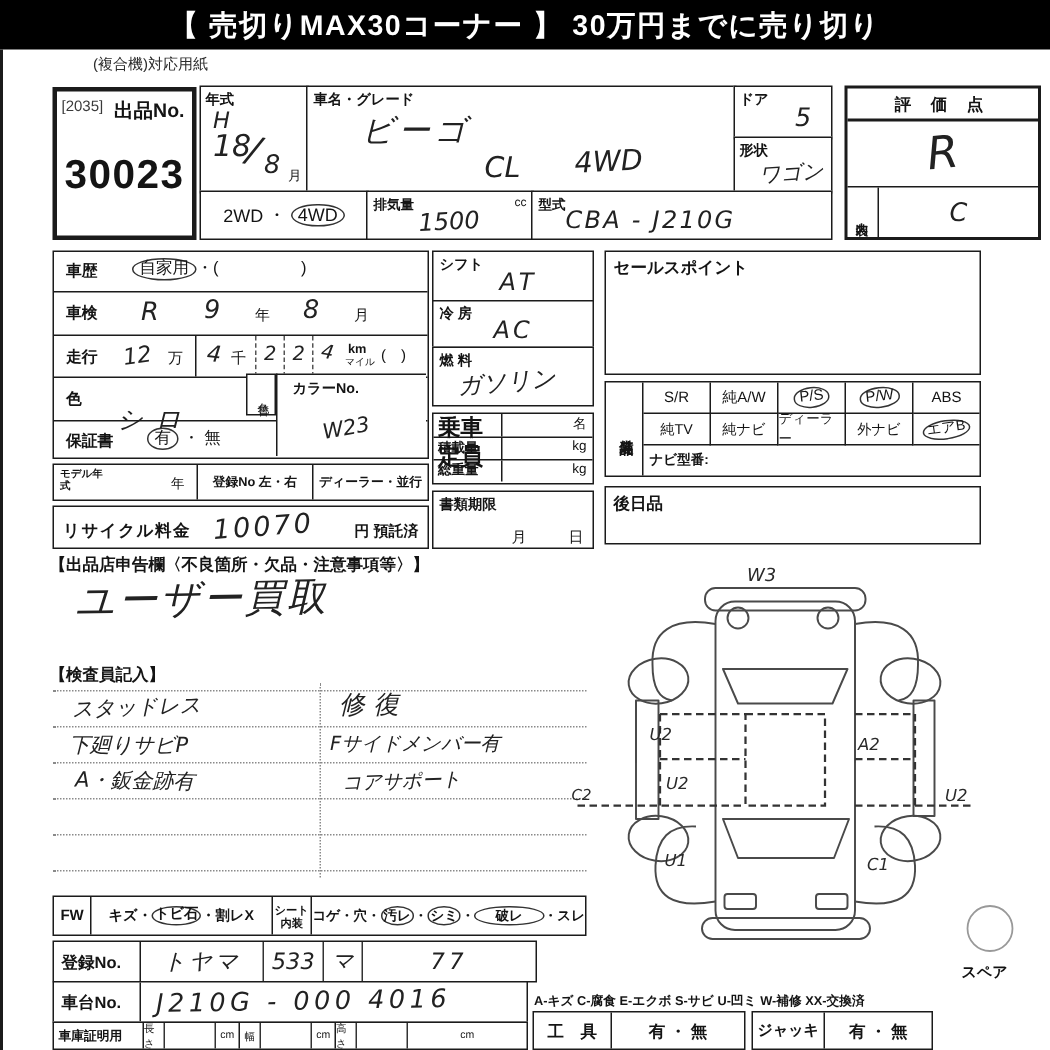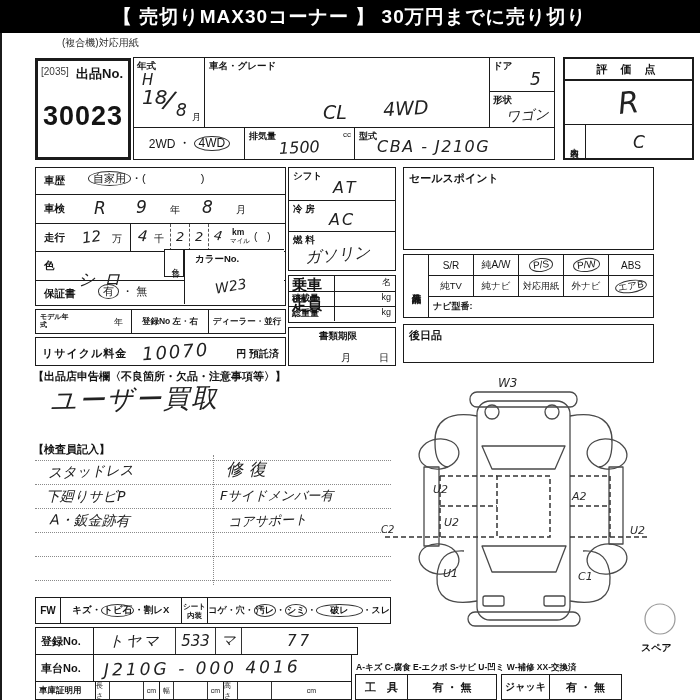--- a/index.html
+++ b/index.html
@@ -41,20 +41,21 @@
     <span class="abs lbl" style="left:3px;top:2px;">年式</span>
     <span class="abs hw" style="left:8px;top:13px;font-size:15px;">H</span>
     <span class="abs hw" style="left:8px;top:27px;font-size:20px;">18</span>
     <span class="abs hw" style="left:31px;top:28px;font-size:24px;transform:rotate(12deg);">/</span>
     <span class="abs hw" style="left:42px;top:42px;font-size:17px;">8</span>
     <span class="abs" style="left:58px;top:53px;font-size:9px;">月</span>
   </div>
 
   <div class="box" style="left:204px;top:57px;width:287px;height:72px;">
     <span class="abs lbl" style="left:4px;top:2px;">車名・グレード</span>
+    <span class="abs hw" style="left:36px;top:15px;font-size:21px;letter-spacing:3px;">ビーゴ</span>
     <span class="abs hw" style="left:118px;top:43px;font-size:19px;">CL</span>
     <span class="abs hw" style="left:178px;top:39px;font-size:19px;transform:rotate(-3deg);">4WD</span>
   </div>
 
   <div class="box" style="left:489px;top:57px;width:66px;height:36px;">
     <span class="abs lbl" style="left:3px;top:2px;">ドア</span>
     <span class="abs hw" style="left:40px;top:11px;font-size:17px;">5</span>
   </div>
   <div class="box" style="left:489px;top:91px;width:66px;height:38px;">
     <span class="abs lbl" style="left:3px;top:2px;">形状</span>
@@ -181,21 +182,21 @@
     <div class="row" style="height:15px;border-top:1.2px solid #1b1b1b;">
       <div class="cell b" style="width:46px;border-right:1.2px solid #1b1b1b;font-size:9px;padding-left:3px;">積載量</div>
       <div class="cell" style="flex:1;text-align:right;font-size:9px;padding-right:4px;">kg</div>
     </div>
     <div class="row" style="height:15px;border-top:1.2px solid #1b1b1b;">
       <div class="cell b" style="width:46px;border-right:1.2px solid #1b1b1b;font-size:9px;padding-left:3px;">総重量</div>
       <div class="cell" style="flex:1;text-align:right;font-size:9px;padding-right:4px;">kg</div>
     </div>
   </div>
   <div class="box" style="left:288px;top:327px;width:108px;height:39px;">
-    <span class="abs lbl" style="left:4px;top:2px;margin-left:26px;">書類期限</span>
+    <span class="abs lbl" style="left:4px;top:2px;">書類期限</span>
     <span class="abs" style="left:52px;top:23px;font-size:10px;">月</span>
     <span class="abs" style="left:90px;top:23px;font-size:10px;">日</span>
   </div>
 
   <div class="box" style="left:403px;top:167px;width:251px;height:83px;">
     <span class="abs b" style="left:5px;top:3px;font-size:11px;">セールスポイント</span>
   </div>
 
   <div class="box" style="left:403px;top:254px;width:251px;height:64px;display:flex;">
     <div style="width:24px;border-right:1.5px solid #1b1b1b;display:flex;align-items:center;justify-content:center;">
@@ -209,21 +210,21 @@
             <span class="circ" style="padding:0 3px;transform:rotate(-6deg);">P/S</span>
           </div>
         <div class="cell" style="flex:1;border-right:1.2px solid #1b1b1b;border-bottom:1.2px solid #1b1b1b;display:flex;align-items:center;justify-content:center;font-size:10px;">
             <span class="circ" style="padding:0 3px;transform:rotate(-6deg);">P/W</span>
           </div>
         <div class="cell" style="flex:1;border-bottom:1.2px solid #1b1b1b;display:flex;align-items:center;justify-content:center;font-size:10px;">ABS</div>
       </div>
       <div class="row" style="height:21px;">
         <div class="cell" style="flex:1;border-right:1.2px solid #1b1b1b;border-bottom:1.2px solid #1b1b1b;display:flex;align-items:center;justify-content:center;font-size:9.5px;">純TV</div>
         <div class="cell" style="flex:1;border-right:1.2px solid #1b1b1b;border-bottom:1.2px solid #1b1b1b;display:flex;align-items:center;justify-content:center;font-size:9.5px;">純ナビ</div>
-        <div class="cell" style="flex:1;border-right:1.2px solid #1b1b1b;border-bottom:1.2px solid #1b1b1b;display:flex;align-items:center;justify-content:center;font-size:9px;">対応用紙</div>
+        <div class="cell" style="flex:1;border-right:1.2px solid #1b1b1b;border-bottom:1.2px solid #1b1b1b;display:flex;align-items:center;justify-content:center;font-size:9px;">ディーラー</div>
         <div class="cell" style="flex:1;border-right:1.2px solid #1b1b1b;border-bottom:1.2px solid #1b1b1b;display:flex;align-items:center;justify-content:center;font-size:9.5px;">外ナビ</div>
         <div class="cell" style="flex:1;border-bottom:1.2px solid #1b1b1b;display:flex;align-items:center;justify-content:center;font-size:9.5px;">
             <span class="circ" style="padding:0 2px;transform:rotate(-8deg);">エアB</span>
           </div>
       </div>
       <div style="height:19px;display:flex;align-items:center;padding-left:4px;font-size:9px;font-weight:bold;">ナビ型番:</div>
     </div>
   </div>
 
   <div class="box" style="left:403px;top:324px;width:251px;height:39px;">

